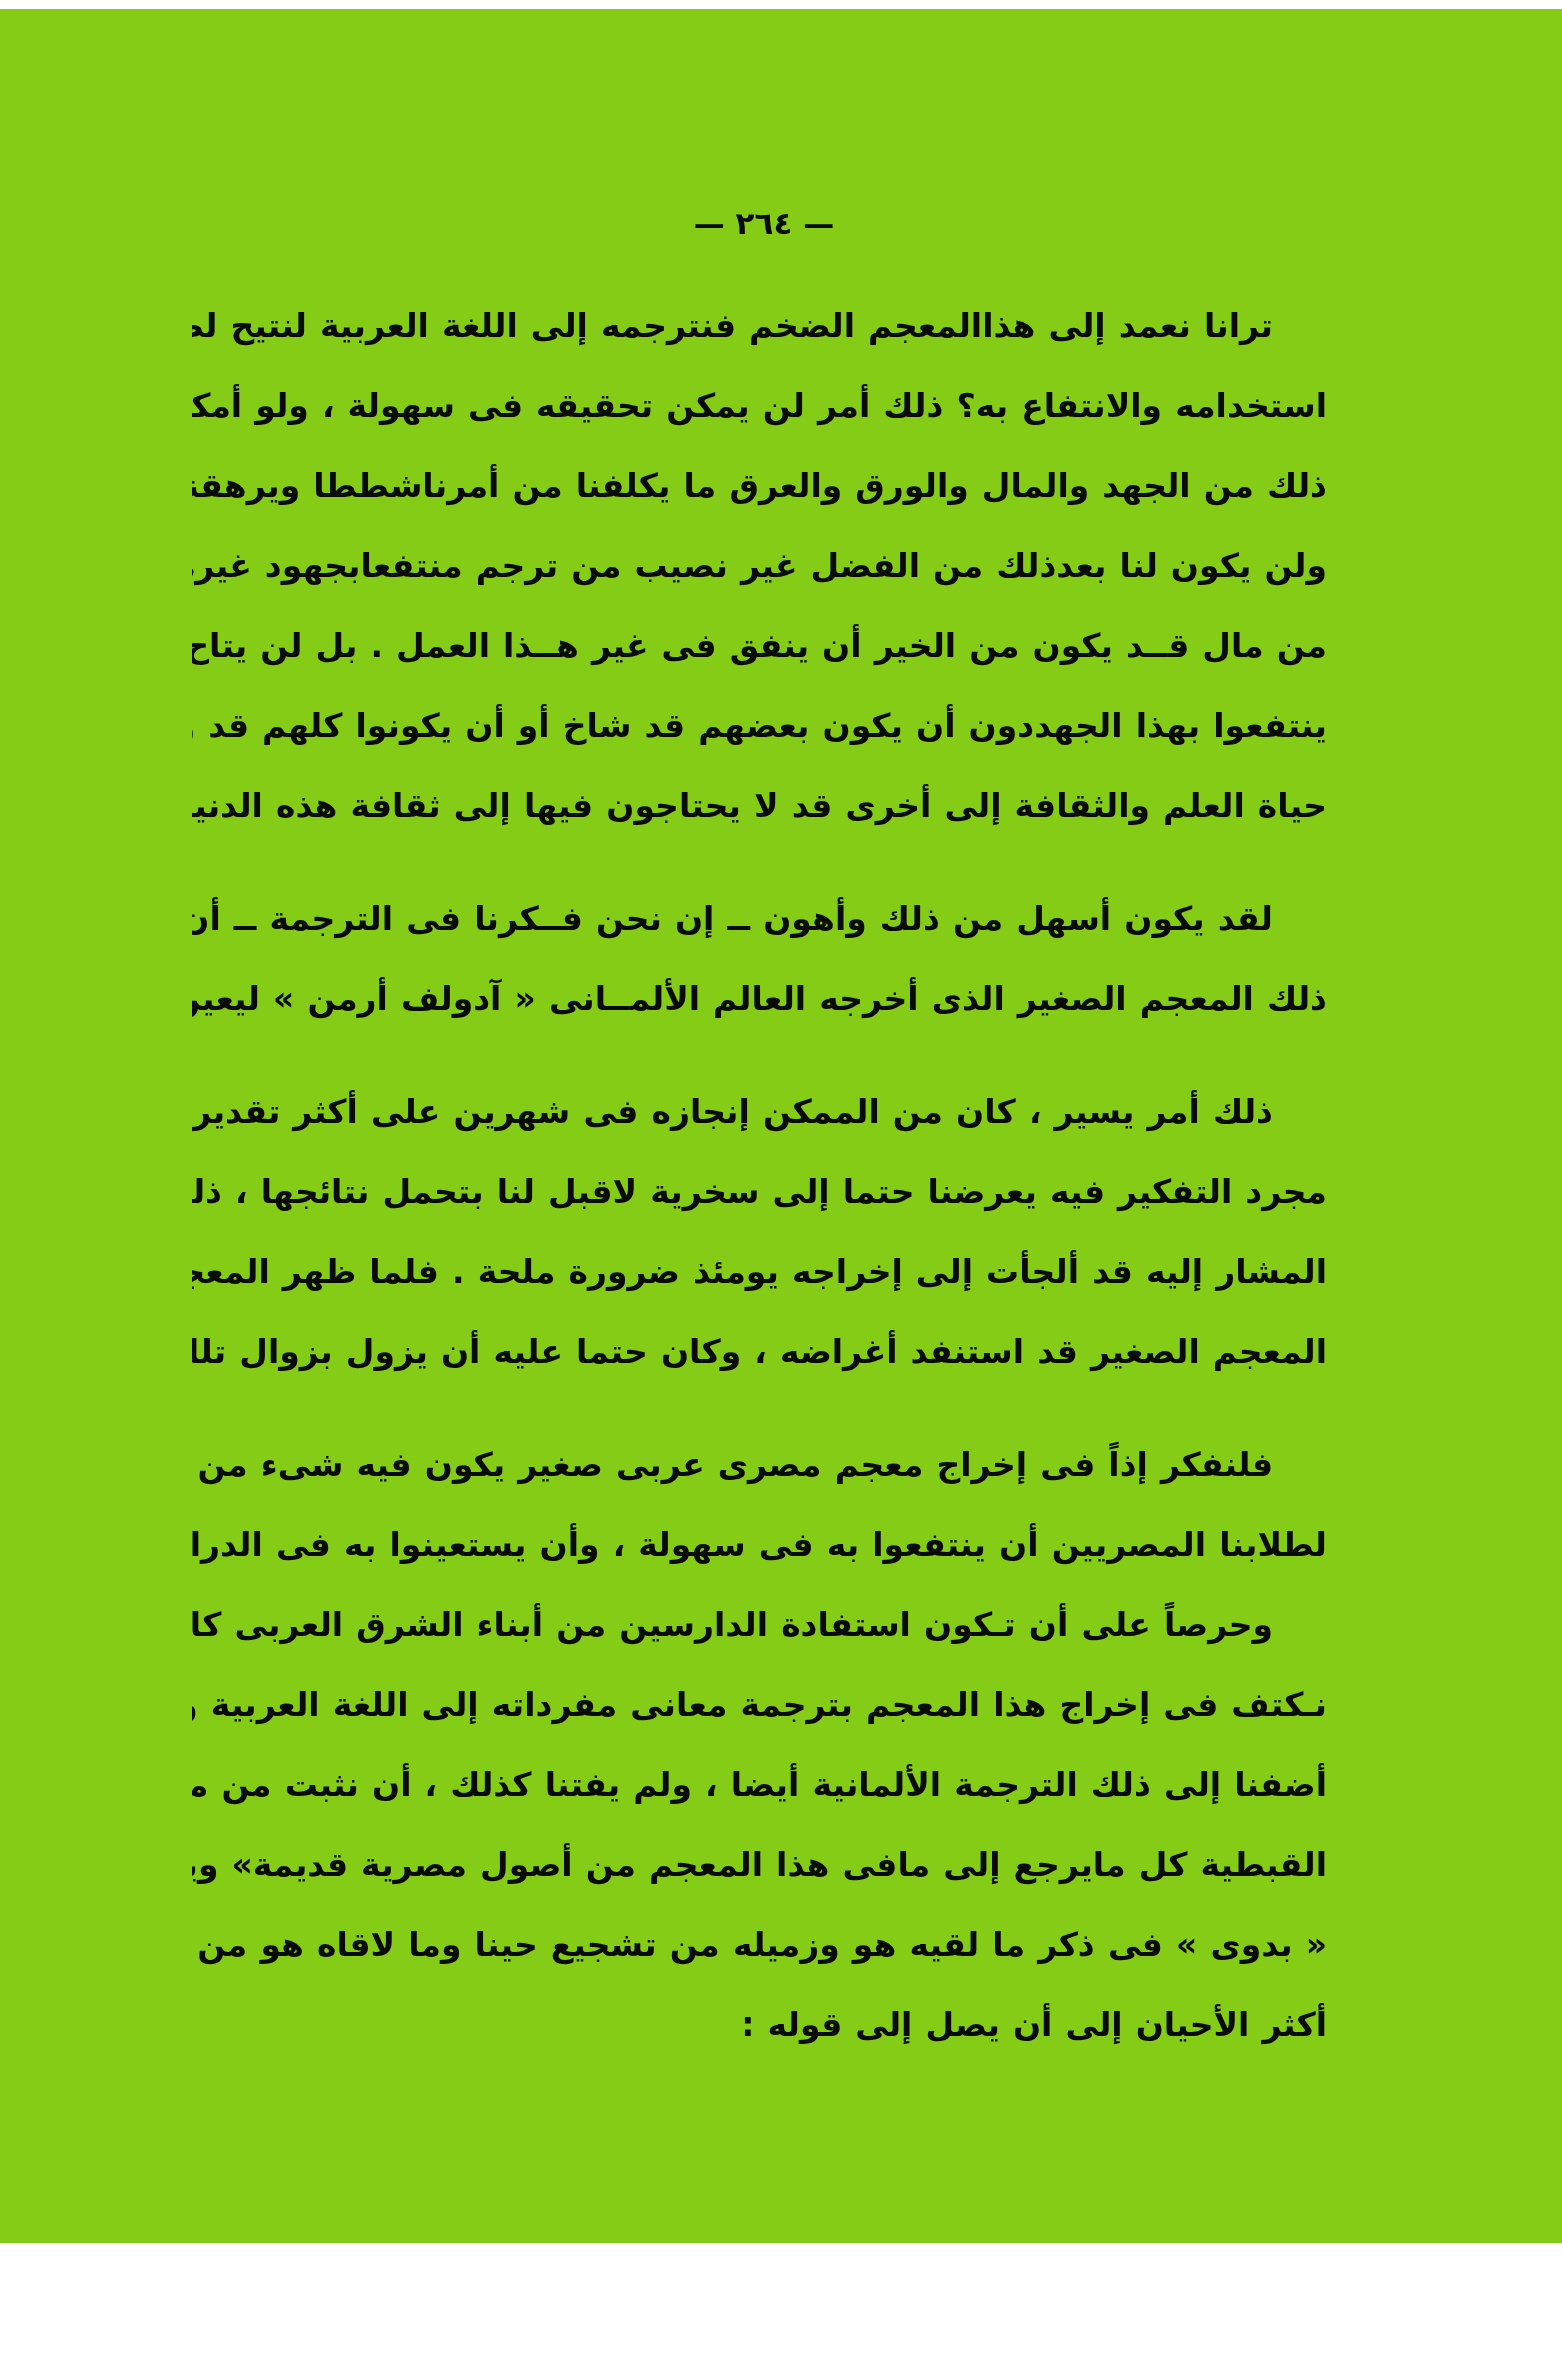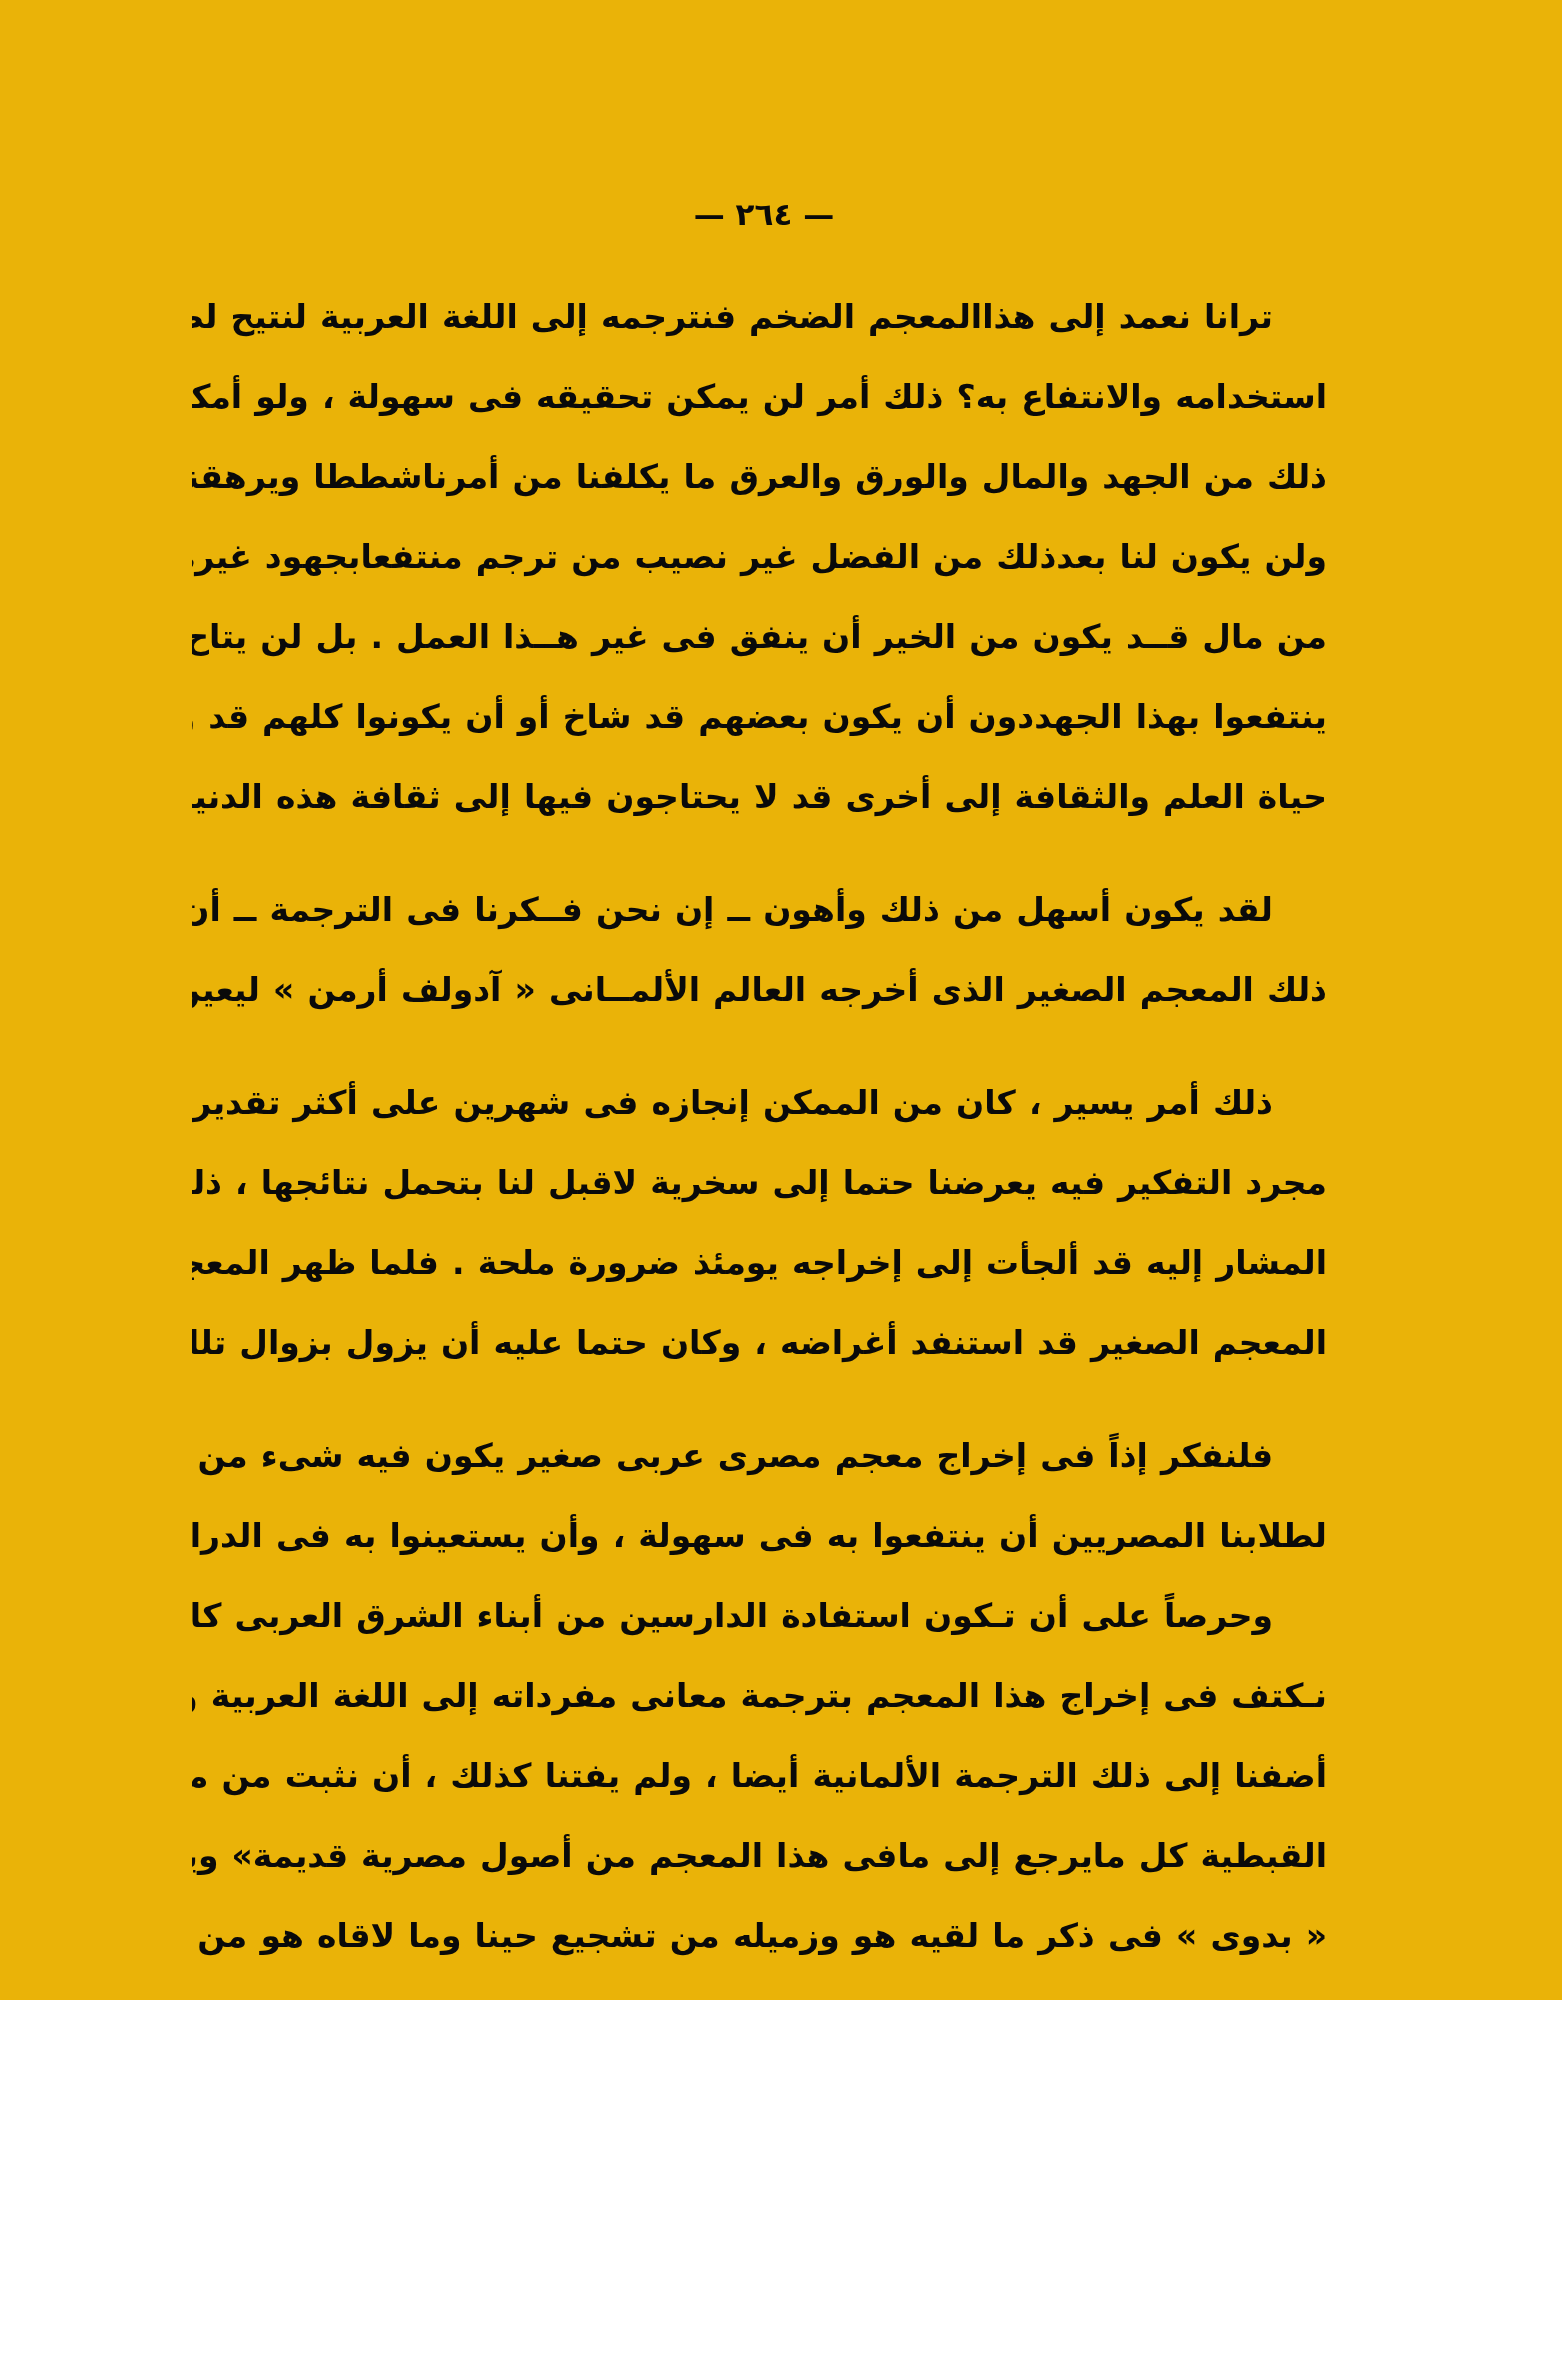--- a/index.html
+++ b/index.html
@@ -3,25 +3,26 @@
 <meta charset="utf-8">
 <style>
   html, body {
     margin: 0;
     padding: 0;
     background: #ffffff;
   }
   .page {
     position: relative;
     width: 1563px;
-    height: 2000px;
-    background: #eab308;
+    height: 2234px;
+    background: #84cc16;
     overflow: hidden;
     font-family: "DejaVu Sans", sans-serif;
     color: #0a0a0a;
+    margin-top: 9px;
   }
   .page-number {
     position: absolute;
     top: 196px;
     left: 192px;
     right: 227px;
     text-align: center;
     direction: rtl;
     font-size: 31px;
     font-weight: 700;
@@ -98,17 +99,18 @@
       <div class="ln first">فلنفكر إذاً فى إخراج معجم مصرى عربى صغير يكون فيه شىء من الابتكار يتيح</div>
       <div class="ln last">لطلابنا المصريين أن ينتفعوا به فى سهولة ، وأن يستعينوا به فى الدراسة والتحصيل .</div>
     </div>
 
     <div class="para">
       <div class="ln first">وحرصاً على أن تـكون استفادة الدارسين من أبناء الشرق العربى كاملة ، لم</div>
       <div class="ln">نـكتف فى إخراج هذا المعجم بترجمة معانى مفرداته إلى اللغة العربية وحسب ، بل</div>
       <div class="ln">أضفنا إلى ذلك الترجمة الألمانية أيضا ، ولم يفتنا كذلك ، أن نثبت من مفردات اللغة</div>
       <div class="ln">القبطية كل مايرجع إلى مافى هذا المعجم من أصول مصرية قديمة» ويسترسل الدكتور</div>
       <div class="ln">« بدوى » فى ذكر ما لقيه هو وزميله من تشجيع حينا وما لاقاه هو من صعاب فى</div>
+      <div class="ln last">أكثر الأحيان إلى أن يصل إلى قوله :</div>
     </div>
 
   </div>
 </div>
 
 
 </body></html>

